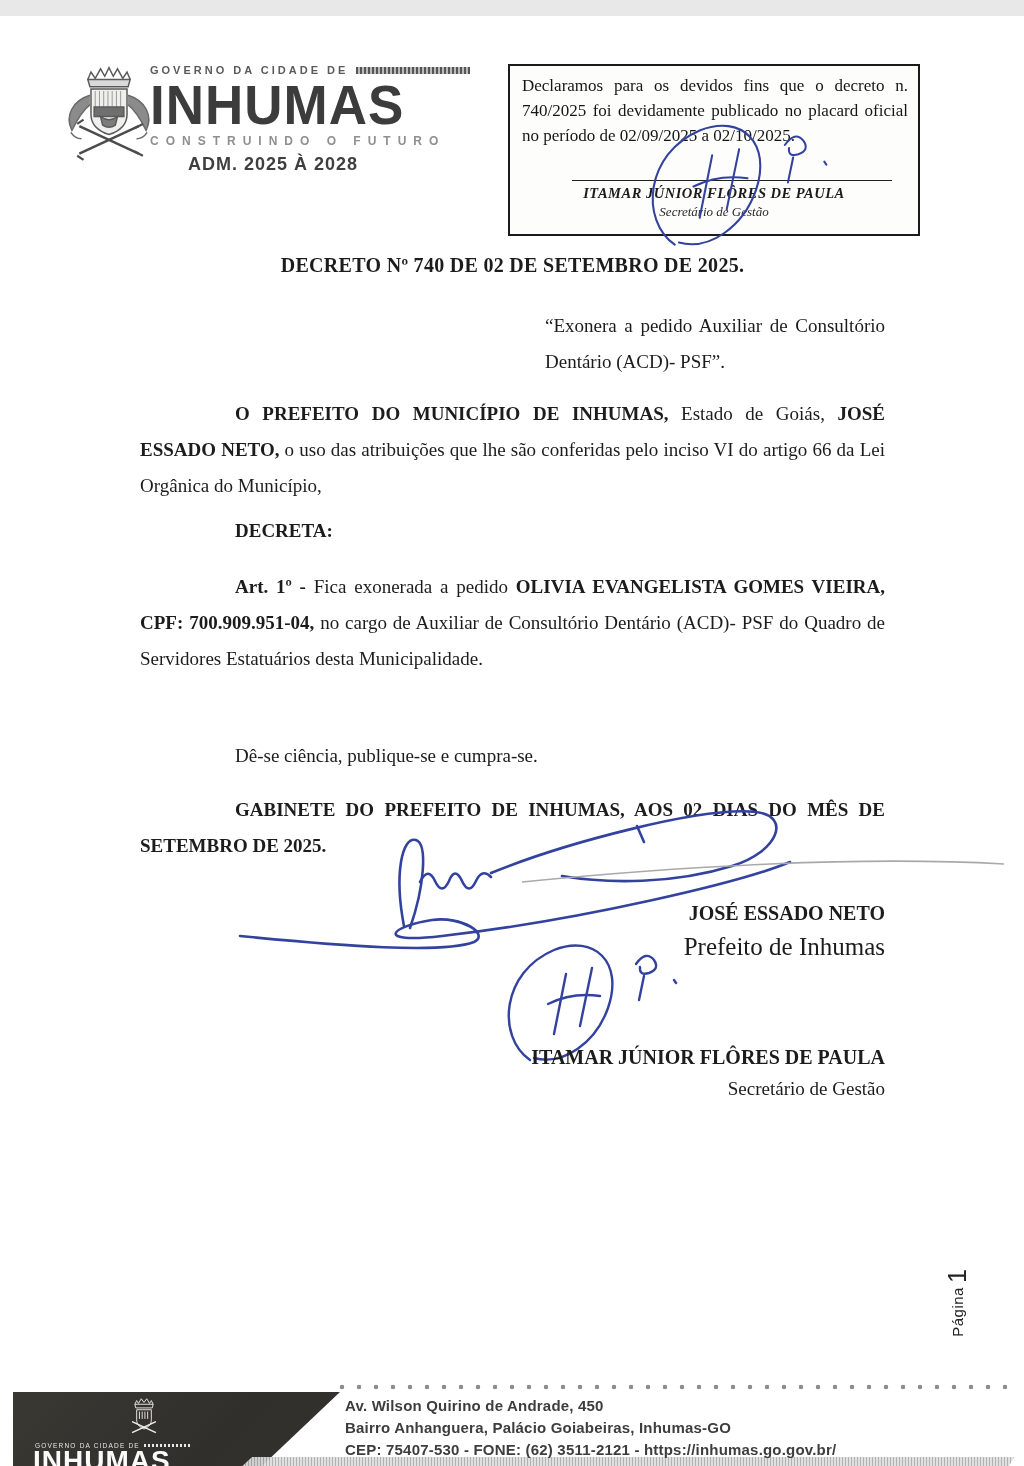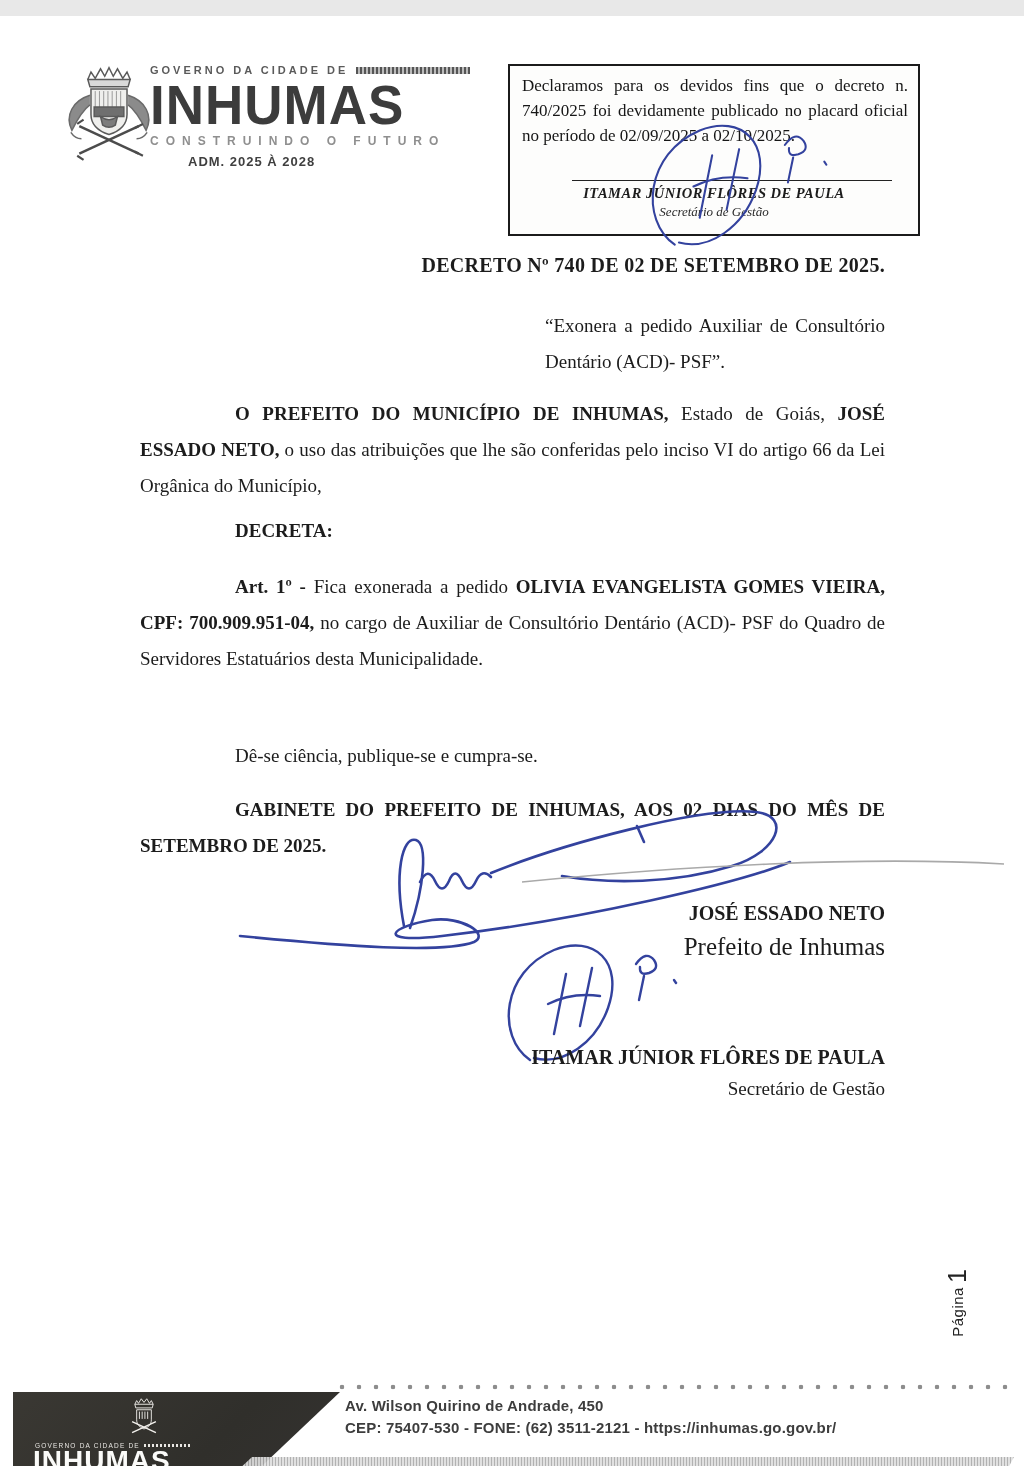--- a/index.html
+++ b/index.html
@@ -14,36 +14,36 @@
   .crest { position:absolute; left:56px; top:44px; width:106px; height:112px; }
   .logo-text { position:absolute; left:150px; top:48px; width:320px; }
   .logo-small-top { font-family:"Liberation Sans",sans-serif; font-size:11px; font-weight:bold;
     letter-spacing:3px; color:#5a5a5a; white-space:nowrap; display:flex; align-items:center; gap:8px; }
   .logo-small-top .rule { display:inline-block; width:132px; height:7px;
     background:repeating-linear-gradient(90deg,#555 0 2px,#bbb 2px 4px); }
   .logo-name { font-family:"Liberation Sans",sans-serif; font-size:53px; font-weight:800;
     letter-spacing:1px; color:#3c3c3c; line-height:1.0; margin-top:2px; transform:scaleY(1.04); }
   .logo-tagline { font-family:"Liberation Sans",sans-serif; font-size:12px; letter-spacing:7px;
     color:#8f8f8f; font-weight:bold; margin-top:3px; white-space:nowrap; }
-  .logo-adm { font-family:"Liberation Sans",sans-serif; font-size:13px; font-weight:bold;
+  .logo-adm { font-family:"Liberation Sans",sans-serif; font-size:18px; font-weight:bold;
     color:#3f3f3f; letter-spacing:1px; margin:6px 0 0 38px; }
 
   
   .stamp { position:absolute; left:508px; top:48px; width:412px; height:172px;
     border:2px solid #1b1b1b; background:#fdfdfc; padding:7px 10px 0 12px; }
   .stamp-text { font-size:17px; line-height:25px; text-align:justify; color:#161616; }
   .stamp-line { position:absolute; left:62px; right:26px; top:114px; border-top:1.5px solid #222; }
   .stamp-name { position:absolute; left:0; right:0; top:119px; text-align:center;
     font-weight:bold; font-style:italic; font-size:14.5px; letter-spacing:.5px; }
   .stamp-role { position:absolute; left:0; right:0; top:138px; text-align:center;
     font-style:italic; font-size:13px; color:#2a2a2a; }
   .stamp-sig { position:absolute; left:100px; top:52px; width:250px; height:135px; }
 
   
-  .doc-title { position:absolute; left:140px; width:745px; top:238px; text-align:right;
+  .doc-title { position:absolute; left:140px; width:745px; top:238px; text-align:center;
     font-weight:bold; font-size:20px; letter-spacing:.3px; }
   .quote { position:absolute; left:545px; width:340px; top:292px;
     font-size:19px; line-height:36px; text-align:justify; }
   .para { position:absolute; left:140px; width:745px; font-size:19px; line-height:36px;
     text-align:justify; }
   .indent { text-indent:95px; }
   .b { font-weight:bold; }
   .center-line { position:absolute; left:140px; width:745px; text-align:right; }
 
   .sig-main { position:absolute; left:222px; top:788px; width:800px; height:155px; }
@@ -205,16 +205,17 @@
       <span class="rule"></span>
     </div>
     <div class="footer-name">INHUMAS</div>
     <div class="footer-tagline">CONSTRUINDO O FUTURO</div>
   </div>
 
   <div class="footer-band"></div>
 
   <div class="footer-address">
     <div>Av. Wilson Quirino de Andrade, 450</div>
+    <div>Bairro Anhanguera, Palácio Goiabeiras, Inhumas-GO</div>
     <div>CEP: 75407-530 - FONE: (62) 3511-2121 - https://inhumas.go.gov.br/</div>
   </div>
 
 </div>
 
 </body></html>

